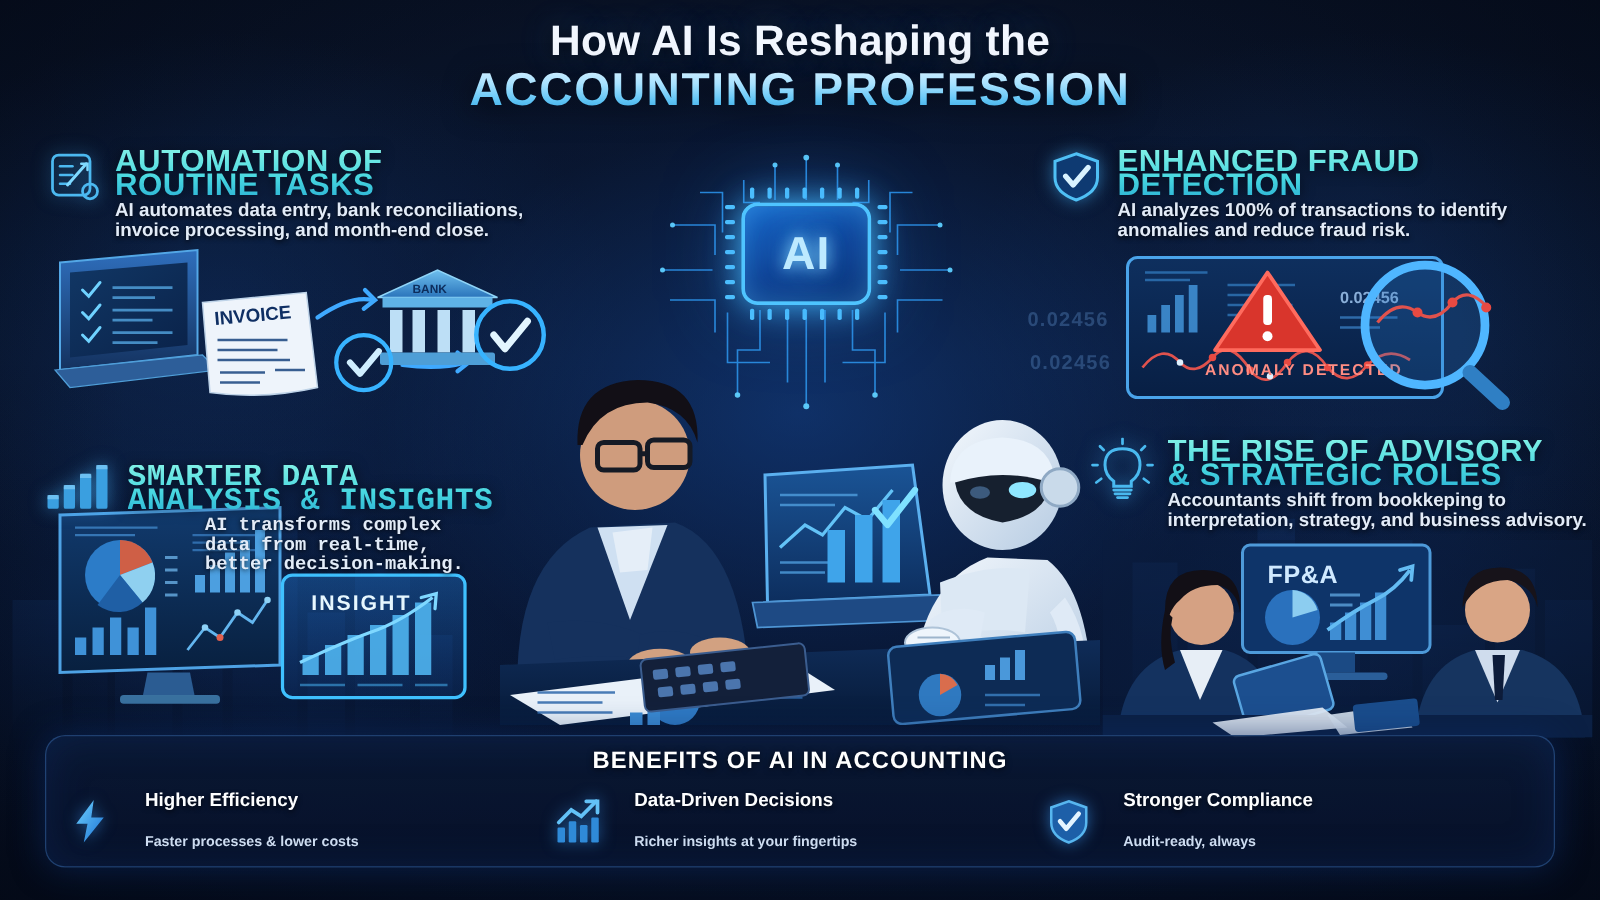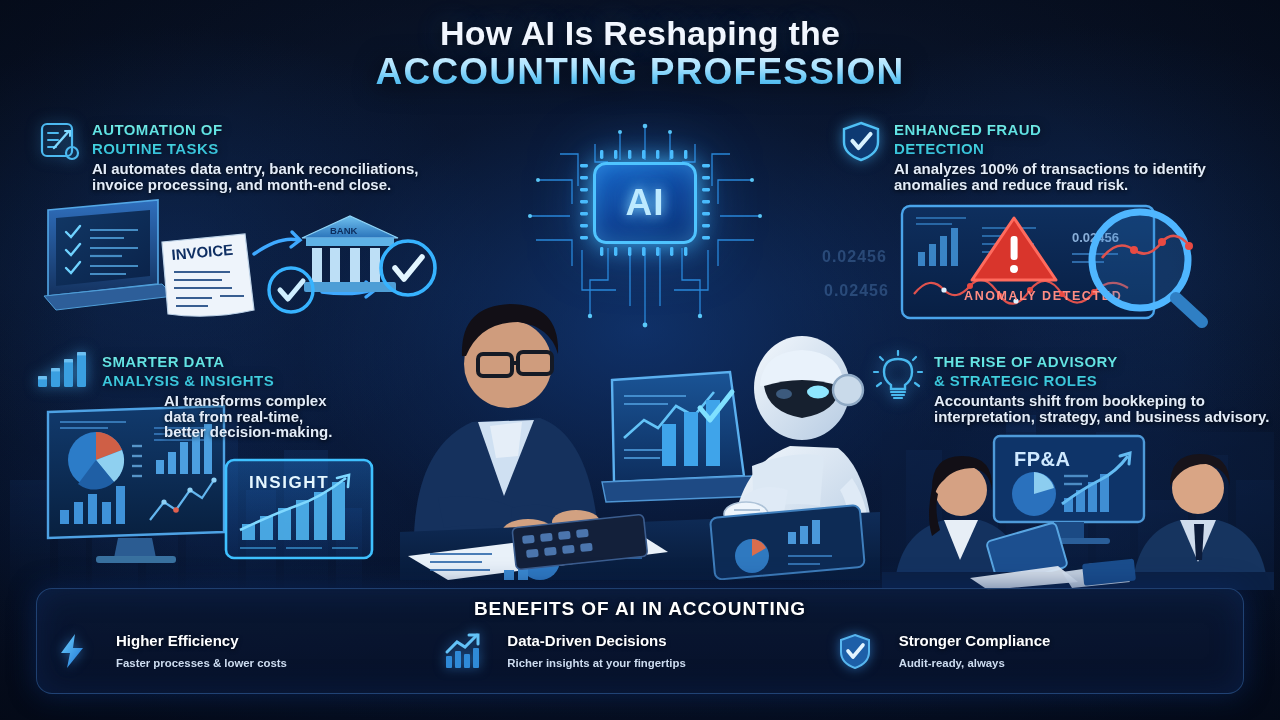--- a/index.html
+++ b/index.html
@@ -42,35 +42,35 @@
     background:linear-gradient(180deg,#dff2ff 0%,#a8e2ff 38%,#5fc4f5 70%,#2e9ddb 100%);
     -webkit-background-clip:text; background-clip:text; color:transparent;
     filter:drop-shadow(0 3px 12px rgba(0,0,0,.75));
   }
 
   
   .quad{position:absolute; z-index:11; display:flex; gap:10px; align-items:flex-start;}
   .quad .ico{flex:0 0 auto; width:46px; height:46px; position:relative;}
   .quad .txt{padding-top:2px;}
   .q-head{
-    font-size:15px; font-weight:800; line-height:19px; letter-spacing:.4px;
+    font-size:25px; font-weight:800; line-height:19px; letter-spacing:.4px;
     color:#6fe6e0;
     background:linear-gradient(180deg,#7ff0e6 0%,#46d6e0 60%,#2fb6d6 100%);
     -webkit-background-clip:text;background-clip:text;color:transparent;
     text-shadow:none; filter:drop-shadow(0 1px 5px rgba(0,0,0,.6));
     white-space:pre-line;
   }
   .q-body{
     font-size:15px; font-weight:600; line-height:15.5px; color:#e3ecf8;
     margin-top:3px; white-space:pre-line;
     text-shadow:0 1px 4px rgba(0,0,0,.85);
   }
   .q-tl{left:36px; top:118px; width:420px;}
   .q-tr{left:838px; top:118px; width:420px;}
-  .q-bl{left:36px; top:350px; width:400px;}
+  .q-bl{left:36px; top:370px; width:400px;font-family:Liberation Mono, monospace;}
   .q-br{left:872px; top:350px; width:392px;}
   .q-bl .txt, .q-br .txt{}
   .q-bl .q-body{margin-left:62px;width:300px;}
   .q-br .q-body{width:360px;}
 
   
   .ico svg{width:100%;height:100%;display:block;filter:drop-shadow(0 0 7px rgba(70,180,255,.55));}
 
   
   .chip-zone{position:absolute;left:520px;top:120px;width:250px;height:215px;z-index:9;}
@@ -108,21 +108,21 @@
   .benefits-title{
     text-align:center;margin-top:9px;
     font-size:19px;font-weight:800;letter-spacing:.9px;color:#ffffff;
     text-shadow:0 1px 5px rgba(0,0,0,.7);
   }
   .b-row{display:flex;margin-top:12px;padding:0 16px;}
   .b-item{flex:1;display:flex;align-items:center;gap:25px;}
   .b-item .bico{flex:0 0 auto;width:38px;height:38px;}
   .b-item .bico svg{width:100%;height:100%;filter:drop-shadow(0 0 6px rgba(60,160,255,.55));}
   .b-name{font-size:15px;font-weight:700;color:#fdfeff;line-height:17px;text-shadow:0 1px 4px rgba(0,0,0,.7);}
-  .b-sub{font-size:11.4px;font-weight:600;color:#cddcf0;line-height:14px;margin-top:7px;}
+  .b-sub{font-size:11.4px;font-weight:600;color:#cddcf0;line-height:14px;margin-top:18px;}
 </style>
 </head>
 <body>
 
 <div id="infographic">
 
   <div class="skyline" style="left:0;width:380px;height:210px;">
     <i style="left:10px;width:40px;height:120px"></i>
       <i style="left:58px;width:28px;height:165px"></i>
     <i style="left:92px;width:46px;height:96px"></i>

